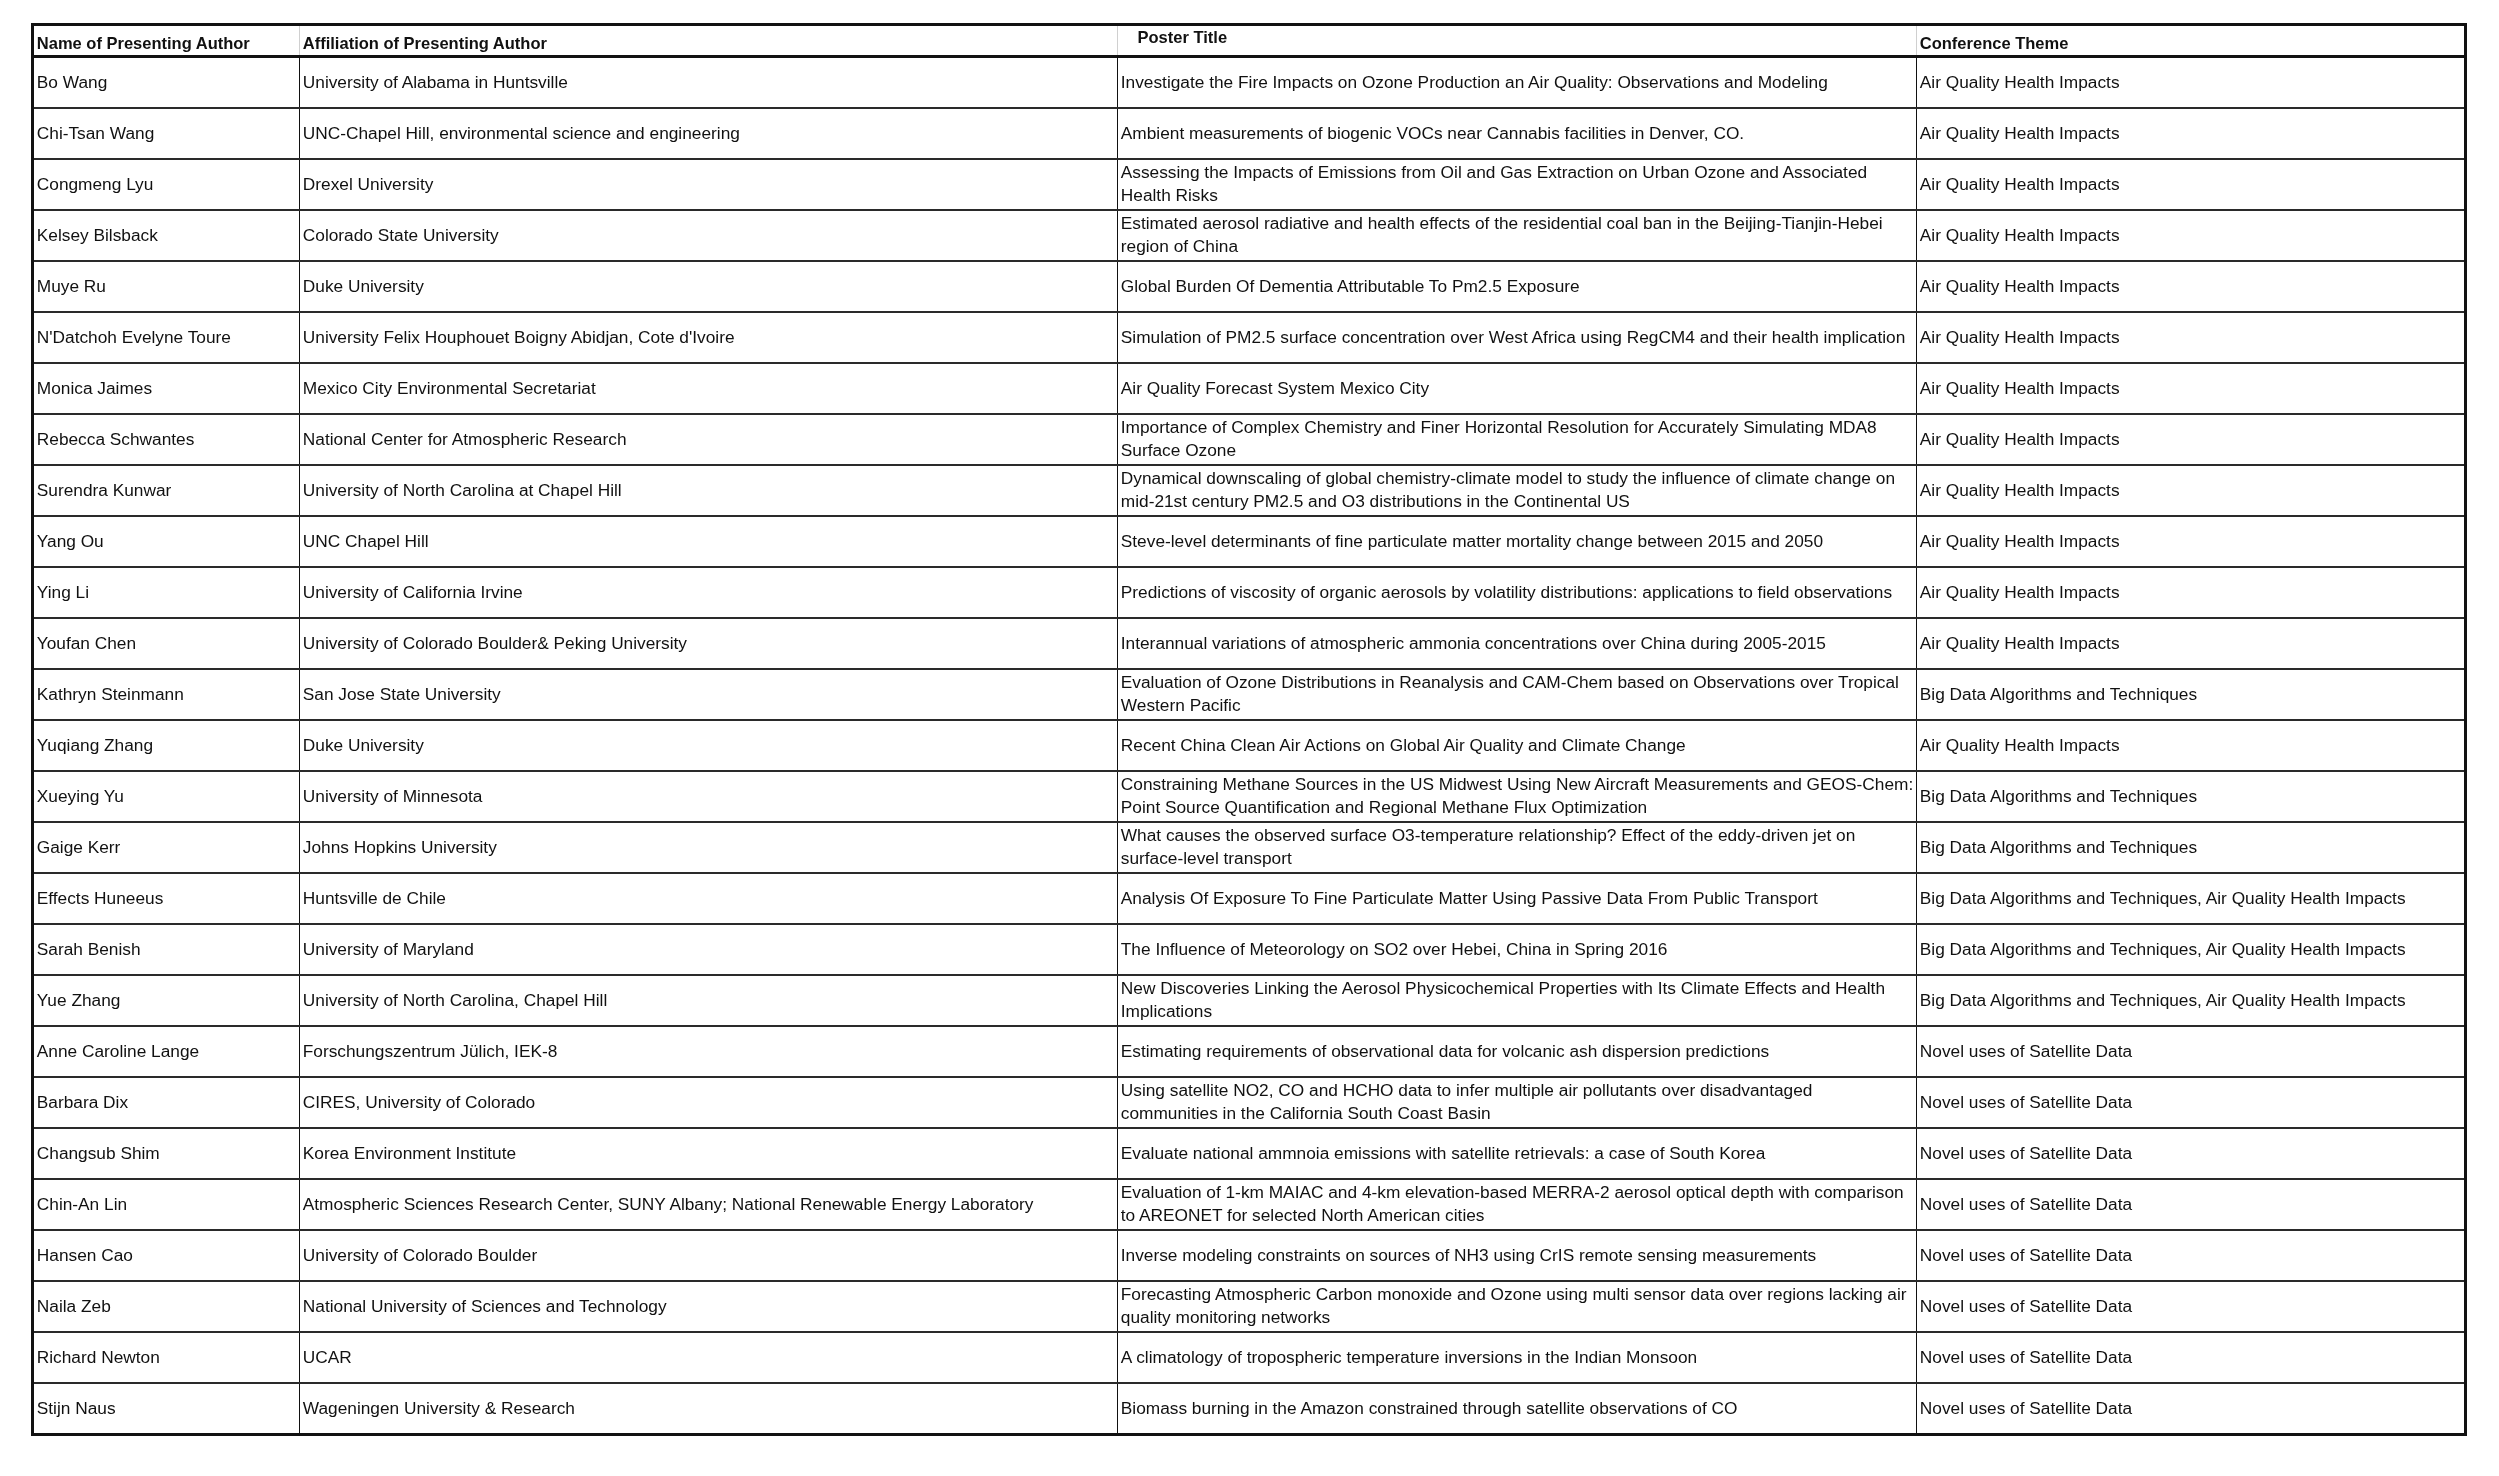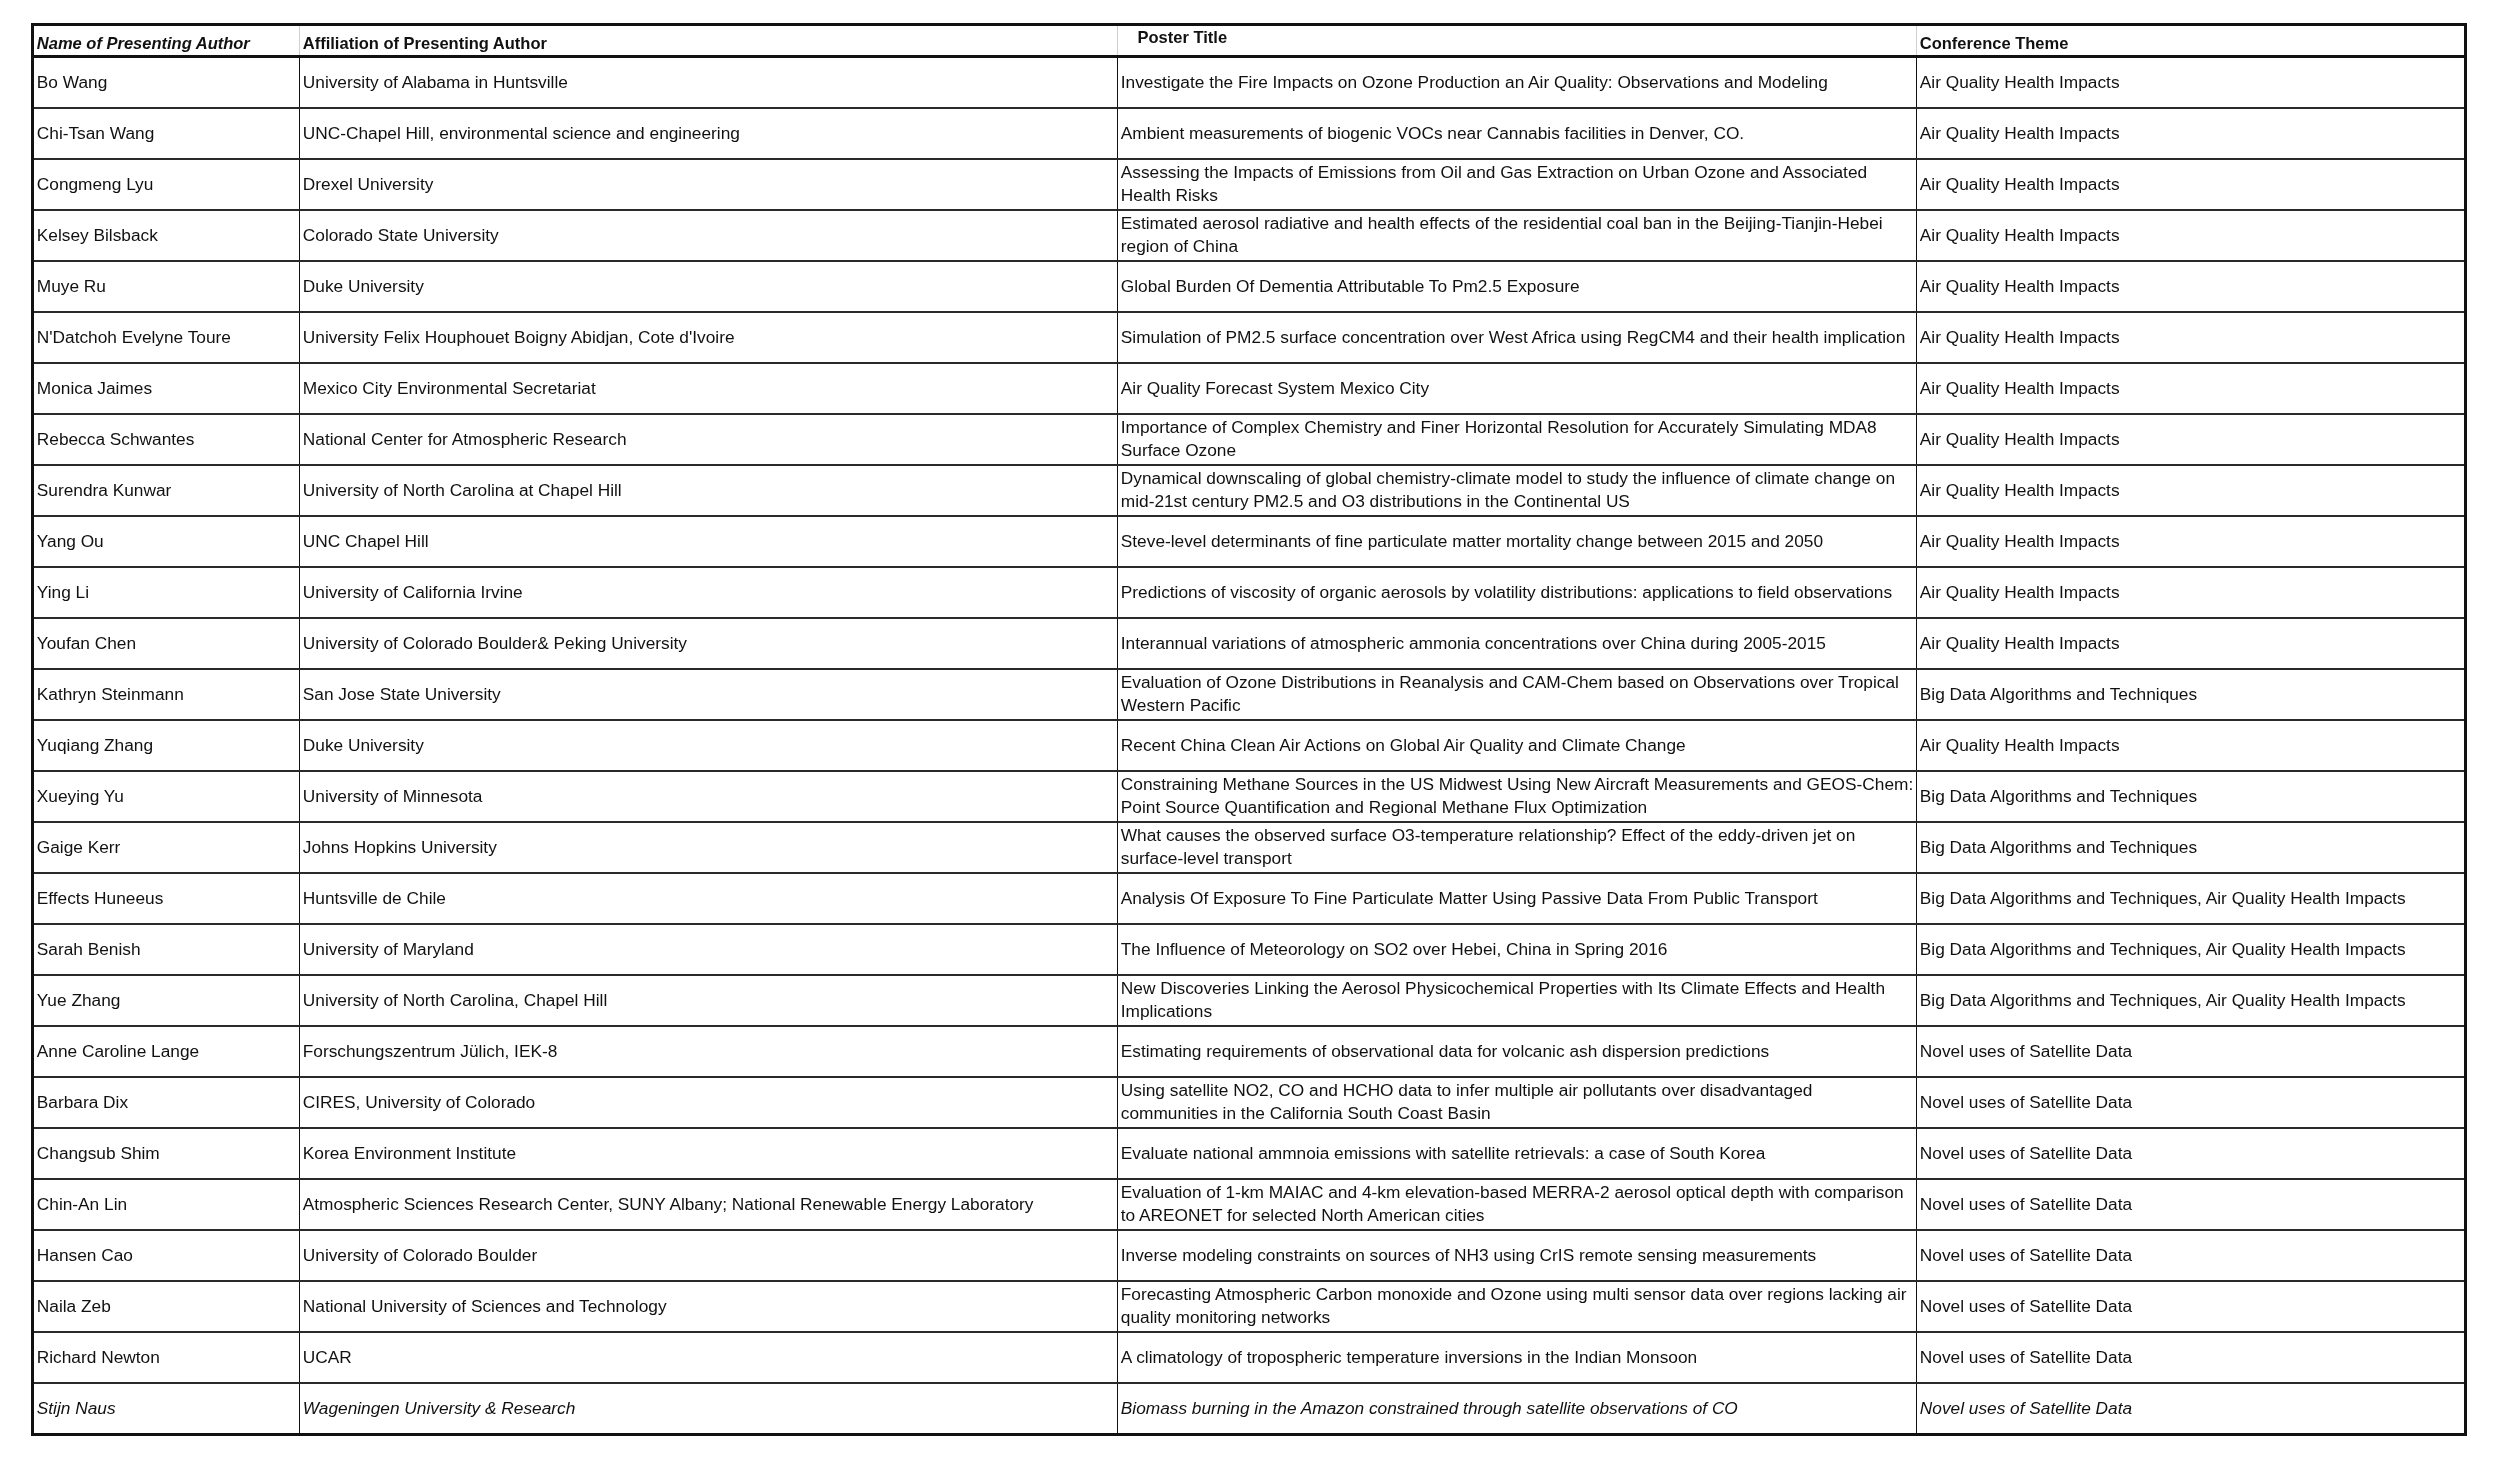--- a/index.html
+++ b/index.html
@@ -36,35 +36,35 @@
     font-weight: bold;
     font-size: 16.5px;
     text-align: left;
     vertical-align: bottom;
     padding: 0 3.3px 1.6px 3.3px;
     border-left: 0.8px solid #d0d0d0;
     border-bottom: 3.3px solid #111111;
     white-space: nowrap;
     overflow: hidden;
   }
-  thead th:first-child { border-left: none; font-style: italic; }
+  thead th:first-child { border-left: none; }
   thead th.title-head { vertical-align: top; padding-top: 1.6px; padding-left: 20px; }
   tbody td {
     height: 49px;
     font-size: 17.3px;
     line-height: 23px;
     text-align: left;
     vertical-align: middle;
     padding: 0 3.3px;
     border-left: 1.6px solid #111111;
     border-bottom: 2.5px solid #2a2a2a;
     overflow: hidden;
   }
   tbody td:first-child { border-left: none; margin-left: 28px; }
-  tbody tr:last-child td { border-bottom: none; font-style: italic; }
+  tbody tr:last-child td { border-bottom: none; }
   tbody td.title-cell { padding-right: 1.6px; }
 </style>
 </head>
 <body>
 
 <div class="sheet">
   <table class="posters">
     <colgroup>
       <col class="c-name">
       <col class="c-aff">

